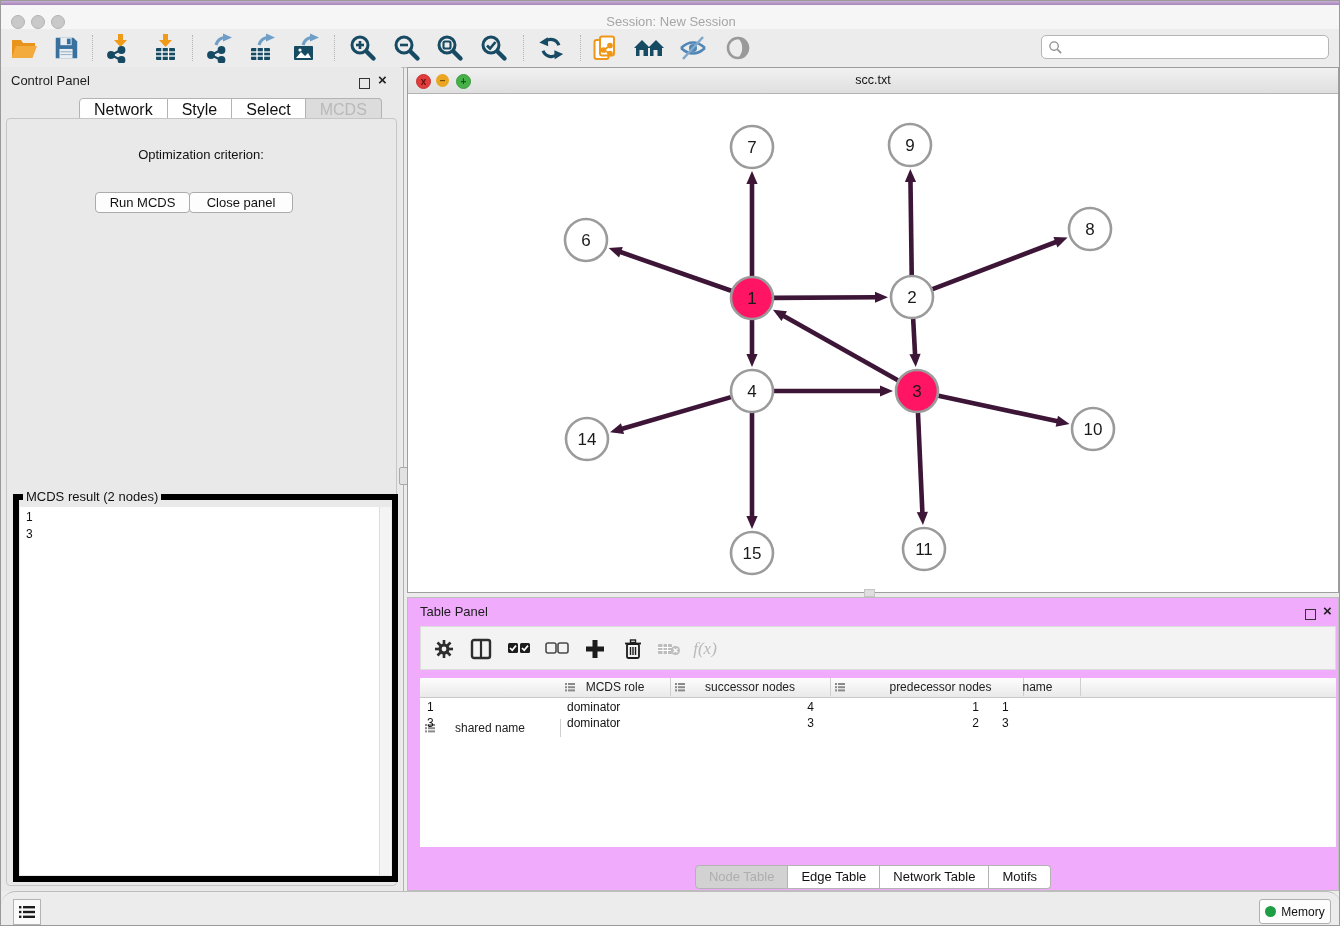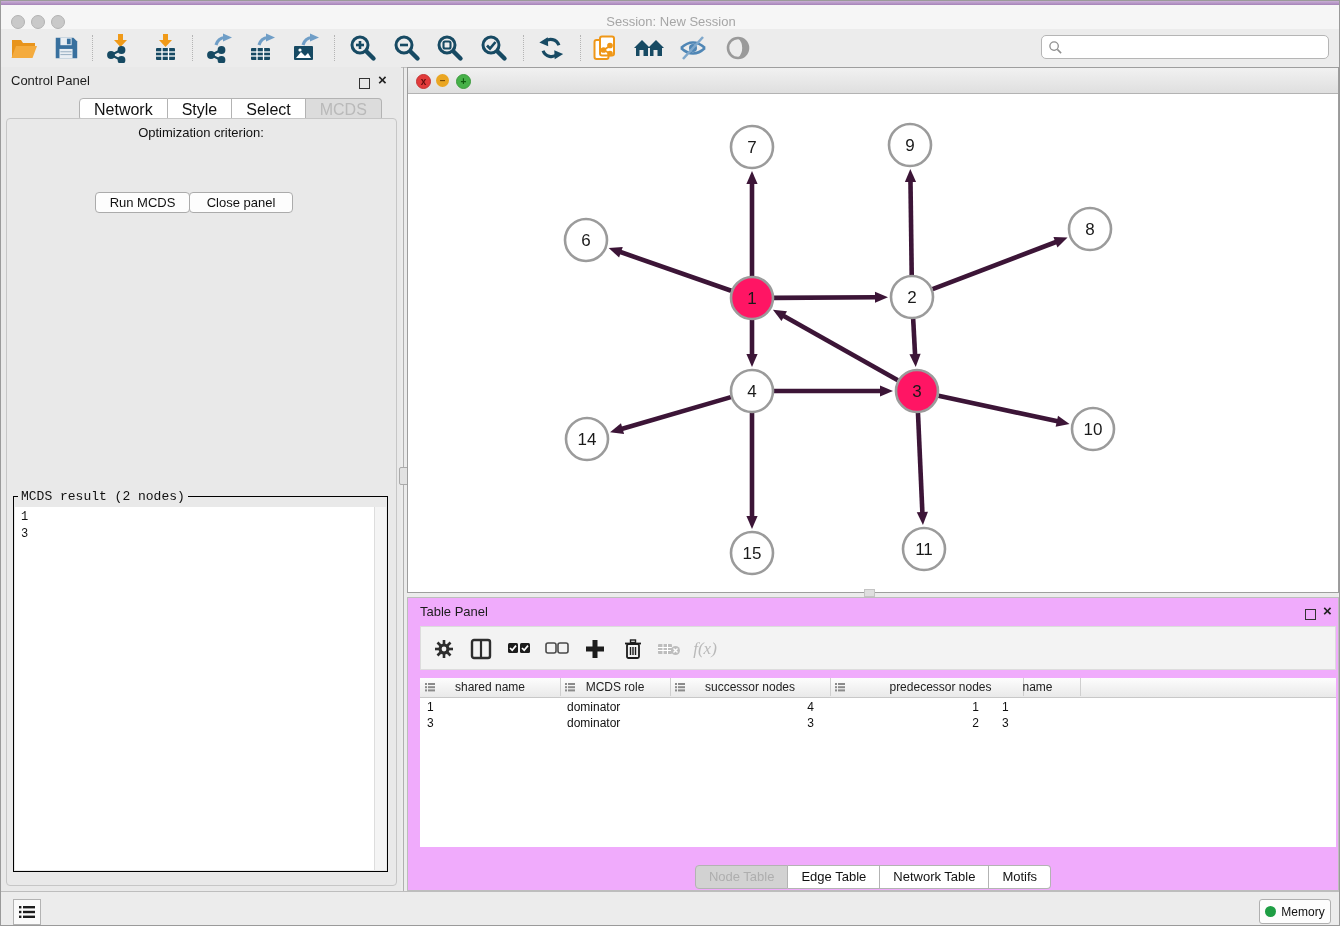--- a/index.html
+++ b/index.html
@@ -38,36 +38,36 @@
   .panel-close{font-size:15px;font-weight:bold;color:#222;line-height:10px;}
   #cp-tabs{left:78px;top:31px;height:21px;display:flex;}
   .cp-tab{height:21px;line-height:21px;padding:0 14px;font-size:16px;
     background:#fff;border:1px solid #b3b3b3;border-left:none;color:#111;}
   .cp-tab:first-child{border-left:1px solid #b3b3b3;
     border-radius:4px 0 0 4px;}
   .cp-tab:last-child{border-radius:0 4px 4px 0;}
   .cp-tab.active{background:#dcdcdc;color:#b9b9b9;}
   #cp-pane{left:5px;top:51px;width:389px;height:766px;
     border:1px solid #c6c6c6;border-radius:4px;background:#e9e9e9;}
-  #opt-label{left:0;top:58px;width:400px;text-align:center;font-size:13px;color:#111;}
+  #opt-label{left:0;top:80px;width:400px;text-align:center;font-size:13px;color:#111;}
   #criterion-select{left:45px;top:92px;width:310px;height:23px;background:#fff;
     border:1px solid #a9a9a9;border-radius:4px;display:flex;align-items:center;
     padding-left:10px;box-sizing:border-box;font-size:13px;color:#111;}
   .updown{position:absolute;right:8px;top:4px;}
   .updown .tri{width:0;height:0;border-left:4px solid transparent;
     border-right:4px solid transparent;margin:1px 0;}
   .tri.up{border-bottom:5px solid #4a4a4a;}
   .tri.down{border-top:5px solid #4a4a4a;}
   .cp-btn{position:absolute;top:125px;height:21px;background:#fdfdfd;
     border:1px solid #ababab;border-radius:4px;font-size:13px;color:#111;
     display:flex;align-items:center;justify-content:center;box-sizing:border-box;}
   #run-btn{left:94px;width:95px;text-align:right;}
   #close-btn{left:188px;width:104px;}
   #result-fieldset{left:12px;top:422px;width:373px;height:381px;
-    border:1px solid #000000;margin:0;padding:0;background:#e9e9e9;font-family:Liberation Mono, monospace;}
+    border:6px solid #000000;margin:0;padding:0;background:#e9e9e9;}
   #result-fieldset legend{font-size:13px;color:#111;margin-left:4px;
     padding:0 3px;}
   #result-box{position:absolute;left:1px;top:3px;right:1px;bottom:1px;
     background:#fff;font-size:12px;color:#111;line-height:17px;
     padding:2px 0 0 6px;box-sizing:border-box;}
   #result-scroll{position:absolute;right:0;top:0;bottom:0;width:11px;
     background:#f4f4f4;border-left:1px solid #ddd;}
 
   
   #v-divider{left:402px;top:66px;width:1px;height:824px;background:#b0b0b0;}
@@ -111,21 +111,21 @@
   #tp-tabs{position:absolute;left:0;right:0;top:267px;height:22px;
     display:flex;justify-content:center;}
   .tp-tab{height:22px;line-height:22px;padding:0 13px;font-size:13px;
     background:#fff;border:1px solid #b3b3b3;border-left:none;color:#111;}
   .tp-tab:first-child{border-left:1px solid #b3b3b3;border-radius:4px 0 0 4px;}
   .tp-tab:last-child{border-radius:0 4px 4px 0;}
   .tp-tab.active{background:#d2d2d2;color:#aeaeae;}
 
   
   #statusbar{left:0;top:890px;width:1340px;height:36px;background:#ececec;
-    border-top:1px solid #bdbdbd;box-sizing:border-box;}
+    border-top:1px solid #bdbdbd;box-sizing:border-box;border-radius:15px;}
   #list-btn{position:absolute;left:12px;top:7px;width:26px;height:24px;
     background:#fafafa;border:1px solid #b3b3b3;display:flex;
     align-items:center;justify-content:center;}
   #memory-btn{position:absolute;right:10px;top:7px;width:70px;height:23px;
     background:#fdfdfd;border:1px solid #b0b0b0;border-radius:3px;
     display:flex;align-items:center;justify-content:center;font-size:12px;color:#111;}
   #memory-dot{width:11px;height:11px;border-radius:50%;background:#1e9e44;
     margin-right:5px;}
 </style>
 </head>
@@ -338,20 +338,21 @@
   </div>
 
   <div class="abs" id="v-divider"></div>
   <div class="abs" id="v-handle"></div>
 
   <div class="abs" id="net-window">
     <div id="net-titlebar">
       <div class="tl" id="tl-close">x</div>
       <div class="tl" id="tl-min">–</div>
       <div class="tl" id="tl-max">+</div>
+      <div id="net-title">scc.txt</div>
     </div>
     <div id="graph-area">
       <svg id="graph-svg" width="930" height="499">
           <line x1="344" y1="183" x2="344" y2="89" stroke="#3c1537" stroke-width="4.6"></line>
           <polygon points="344,78 349.6,91 338.4,91" fill="#3c1537"></polygon>
           <line x1="323.23121807335133" y1="197.7434376400866" x2="211.04124397421378" y2="158.54453102713495" stroke="#3c1537" stroke-width="4.6"></line>
           <polygon points="200.65685301088945,154.91624984717825 214.77644002279615,153.91761947852558 211.08219009411297,164.49081755027402" fill="#3c1537"></polygon>
           <line x1="365.9995703250881" y1="204.8625026854682" x2="469.0006835737235" y2="204.2187457276642" stroke="#3c1537" stroke-width="4.6"></line>
           <polygon points="480.0004687362675,204.1499970703983 467.03572195150537,209.83113611173496 466.96572331865286,198.6313548553265" fill="#3c1537"></polygon>
           <line x1="344" y1="227" x2="344" y2="263" stroke="#3c1537" stroke-width="4.6"></line>
@@ -473,21 +474,21 @@
           <path d="M16.5 7.5l4 4M20.5 7.5l-4 4" stroke="#fff" stroke-width="1.4"></path>
         </svg>
       </div>
       <div class="tp-ic" style="left:270px">
         <span class="fx-label">f(x)</span>
       </div>
     </div>
 
     <div id="tp-table">
       <div id="tp-colheader">
-          <div class="colcell" style="left: 0px; width: 140px;">
+          <div class="colcell" style="left: 0px; width: 140px; margin-top: 41px;">
             <svg class="hicon" width="10" height="10" viewBox="0 0 10 10">
               <g fill="#8a8a8a">
                 <rect x="0" y="1" width="2" height="2"></rect>
                 <rect x="3" y="1" width="7" height="2"></rect>
                 <rect x="0" y="4.2" width="2" height="2"></rect>
                 <rect x="3" y="4.2" width="7" height="2"></rect>
                 <rect x="0" y="7.4" width="2" height="2"></rect>
                 <rect x="3" y="7.4" width="7" height="2"></rect>
               </g>
             </svg>

